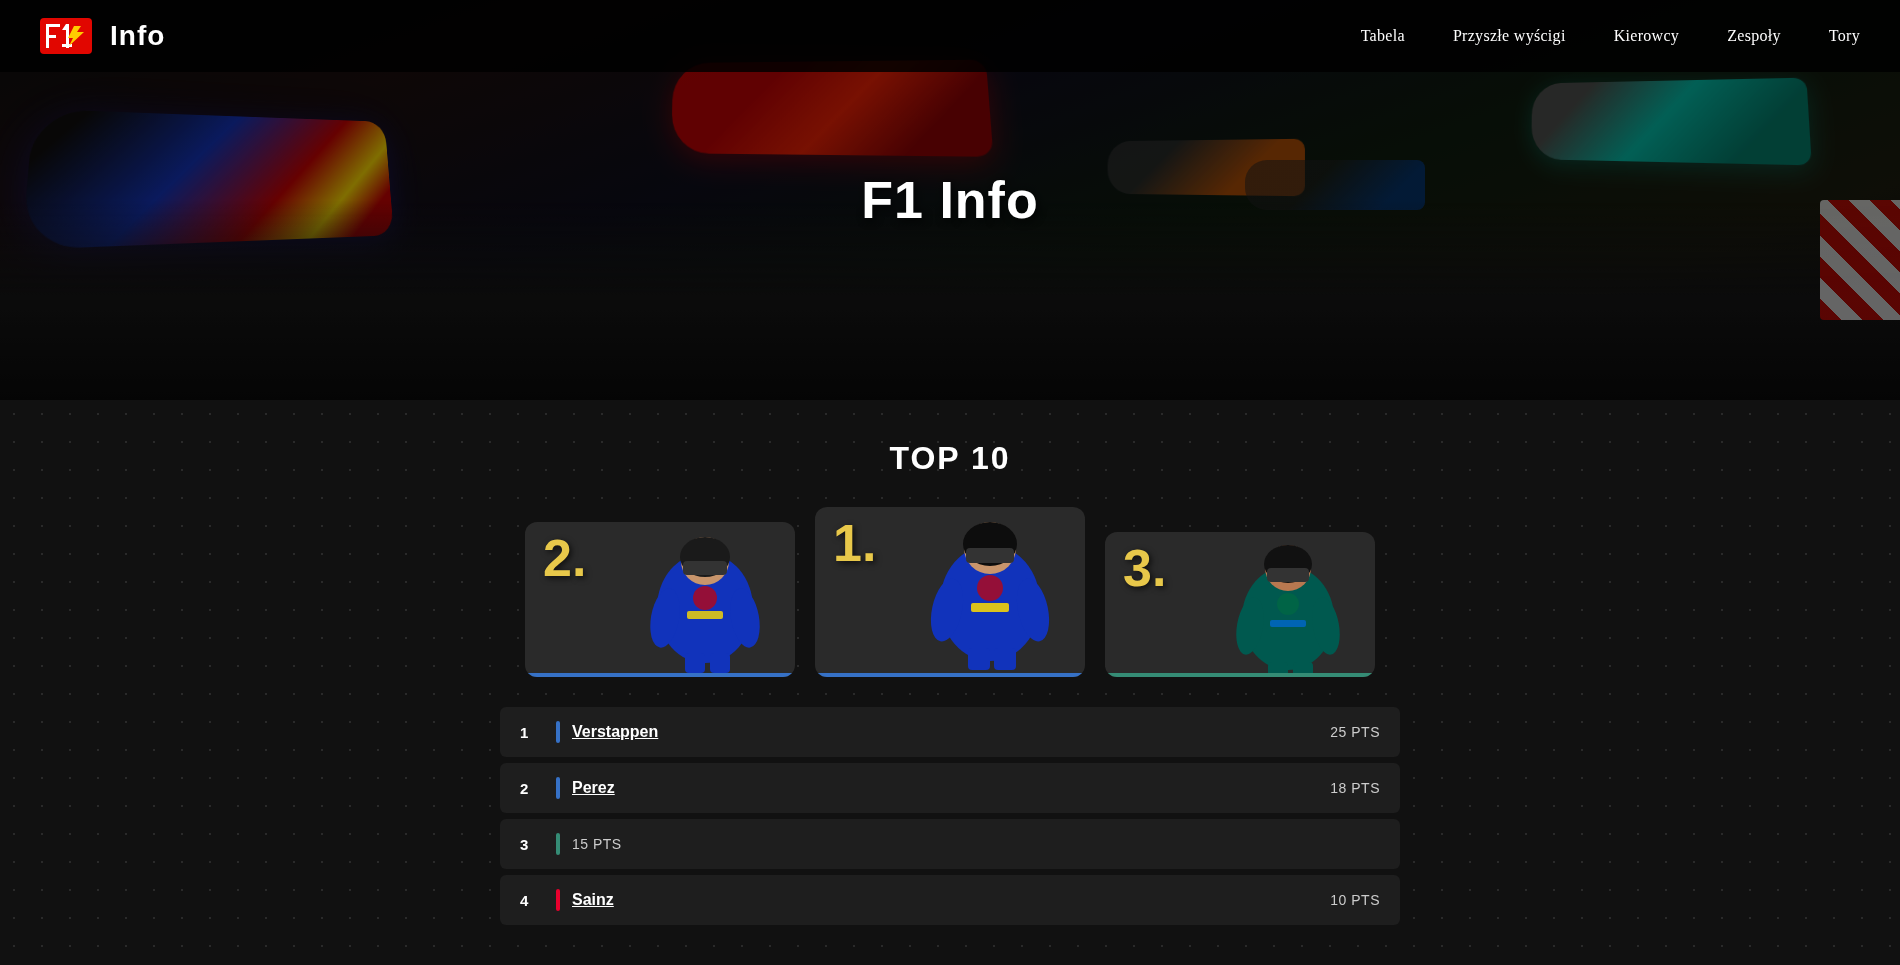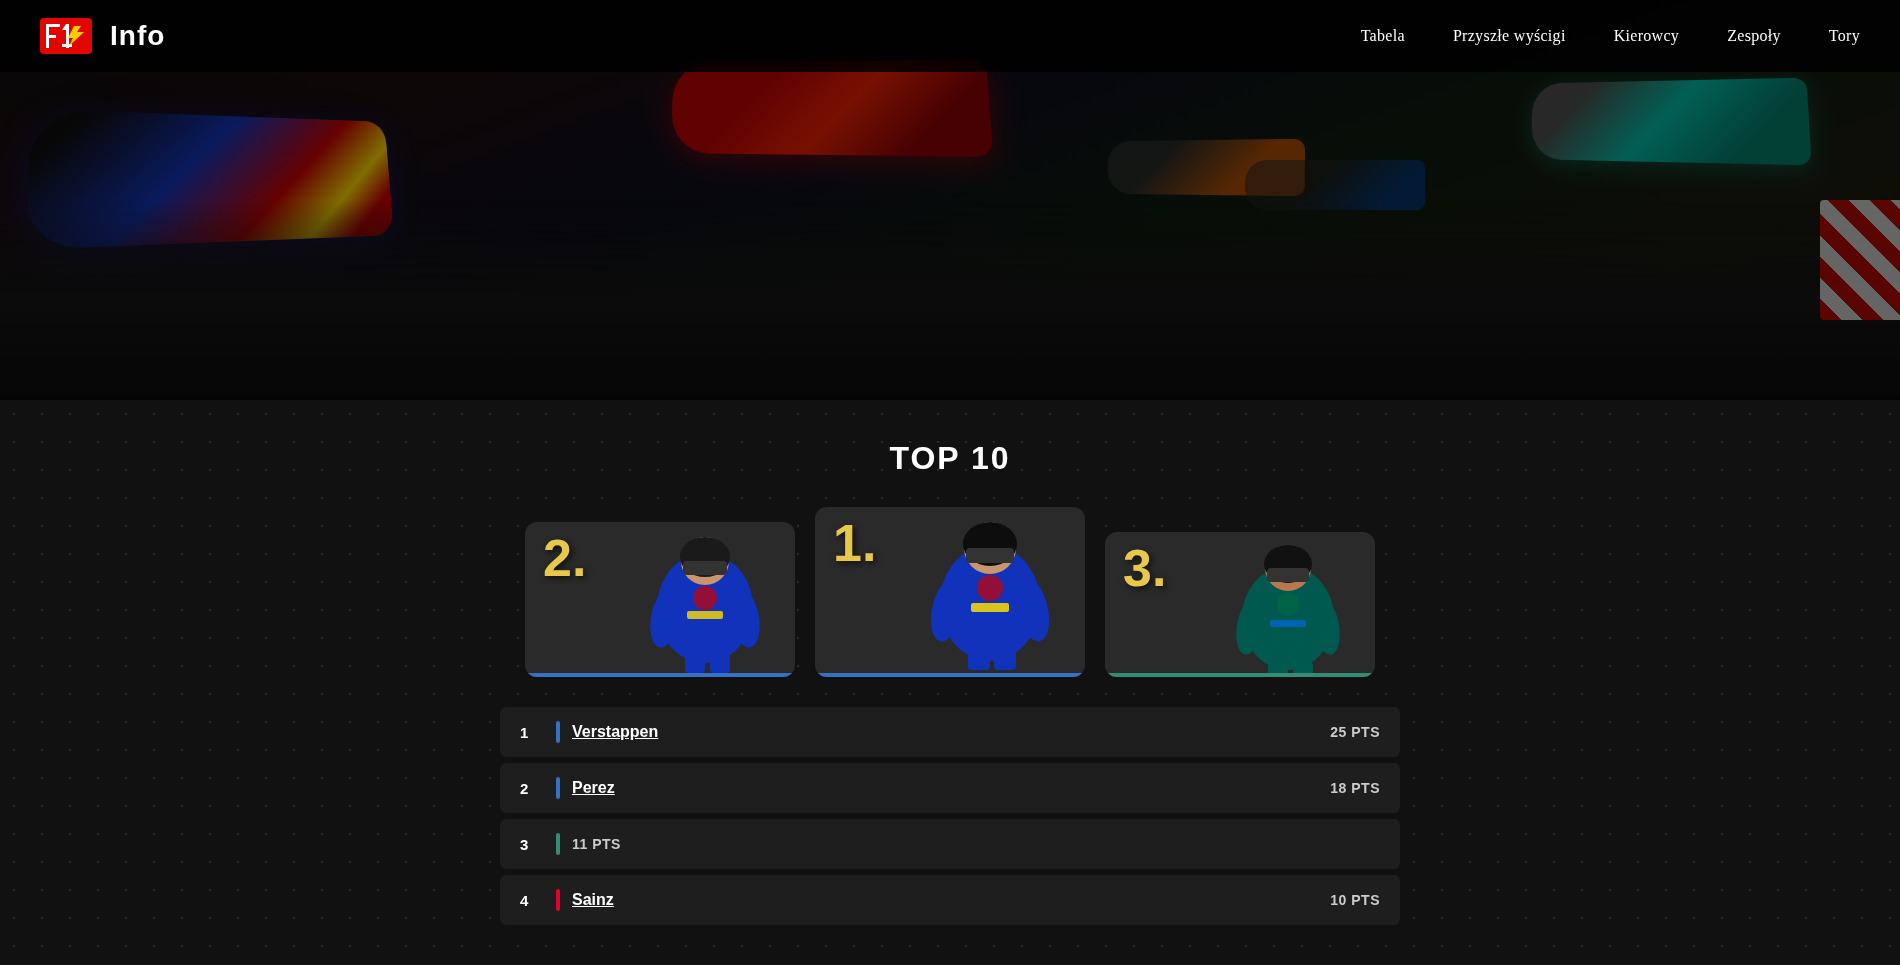--- a/index.html
+++ b/index.html
@@ -223,21 +223,21 @@
     .standings-name {
       font-size: 16px;
       font-weight: 600;
       color: #fff;
       flex: 1;
       text-decoration: underline;
     }
 
     .standings-pts {
       font-size: 14px;
-      font-weight: 700;
+      font-weight: 400;
       color: #ccc;
       letter-spacing: 0.5px;
       text-align: right;
     }
 
     
     .redbull { background: #3671c6; }
     .ferrari { background: #e8002d; }
     .aston { background: #358c75; }
 
@@ -294,20 +294,21 @@
 
     <div style="position:absolute;left:58%;top:35%;width:200px;height:55px;background:linear-gradient(135deg,#333 30%,#ff6600 70%);border-radius:25px 10px 10px 25px;transform:perspective(400px) rotateY(-10deg);opacity:0.6;"></div>
     <div style="position:absolute;right:25%;top:40%;width:180px;height:50px;background:linear-gradient(135deg,#222 40%,#0044aa 80%);border-radius:22px 8px 8px 22px;opacity:0.55;"></div>
 
     <div style="position:absolute;bottom:0;left:0;right:0;height:200px;background:linear-gradient(to top,#0a0a0a 0%,#151515 50%,transparent 100%);"></div>
 
     <div style="position:absolute;right:0;bottom:20%;width:80px;height:120px;background:repeating-linear-gradient(45deg,#e10600 0px,#e10600 15px,#fff 15px,#fff 30px);opacity:0.7;border-radius:4px 0 0 4px;"></div>
   </div>
   <div class="hero-overlay"></div>
   <div class="hero-content">
+    <h1 class="hero-title">F1 Info</h1>
   </div>
 </div>
 
 <div class="main-content">
 
   <h2 class="top10-title">TOP 10</h2>
 
   <div class="podium">
 
     <div class="podium-card pos-2" style="order:1;">
@@ -393,21 +394,21 @@
     <div class="standings-row">
       <span class="standings-pos">2</span>
       <div class="standings-bar redbull"></div>
       <span class="standings-name">Perez</span>
       <span class="standings-pts">18 PTS</span>
     </div>
 
     <div class="standings-row">
       <span class="standings-pos">3</span>
       <div class="standings-bar aston"></div>
-      <span class="standings-pts">11 PTS</span>
+      <span class="standings-pts">15 PTS</span>
     </div>
 
     <div class="standings-row">
       <span class="standings-pos">4</span>
       <div class="standings-bar ferrari"></div>
       <span class="standings-name">Sainz</span>
       <span class="standings-pts">10 PTS</span>
     </div>
 
   </div>

